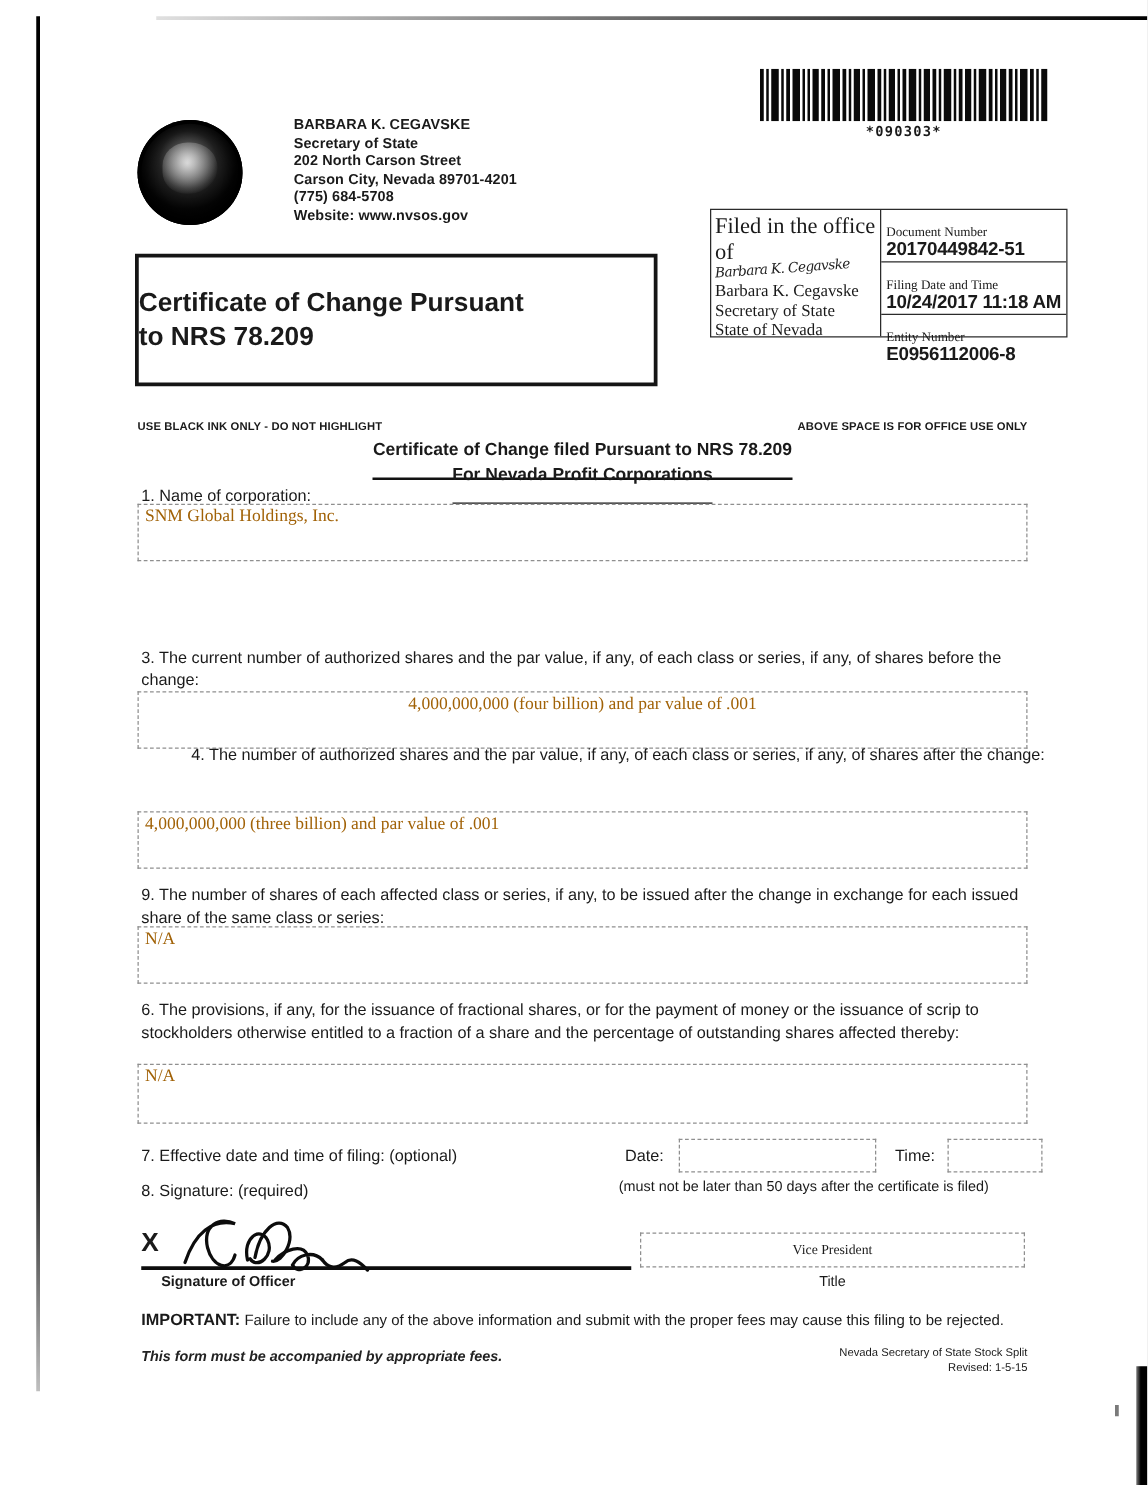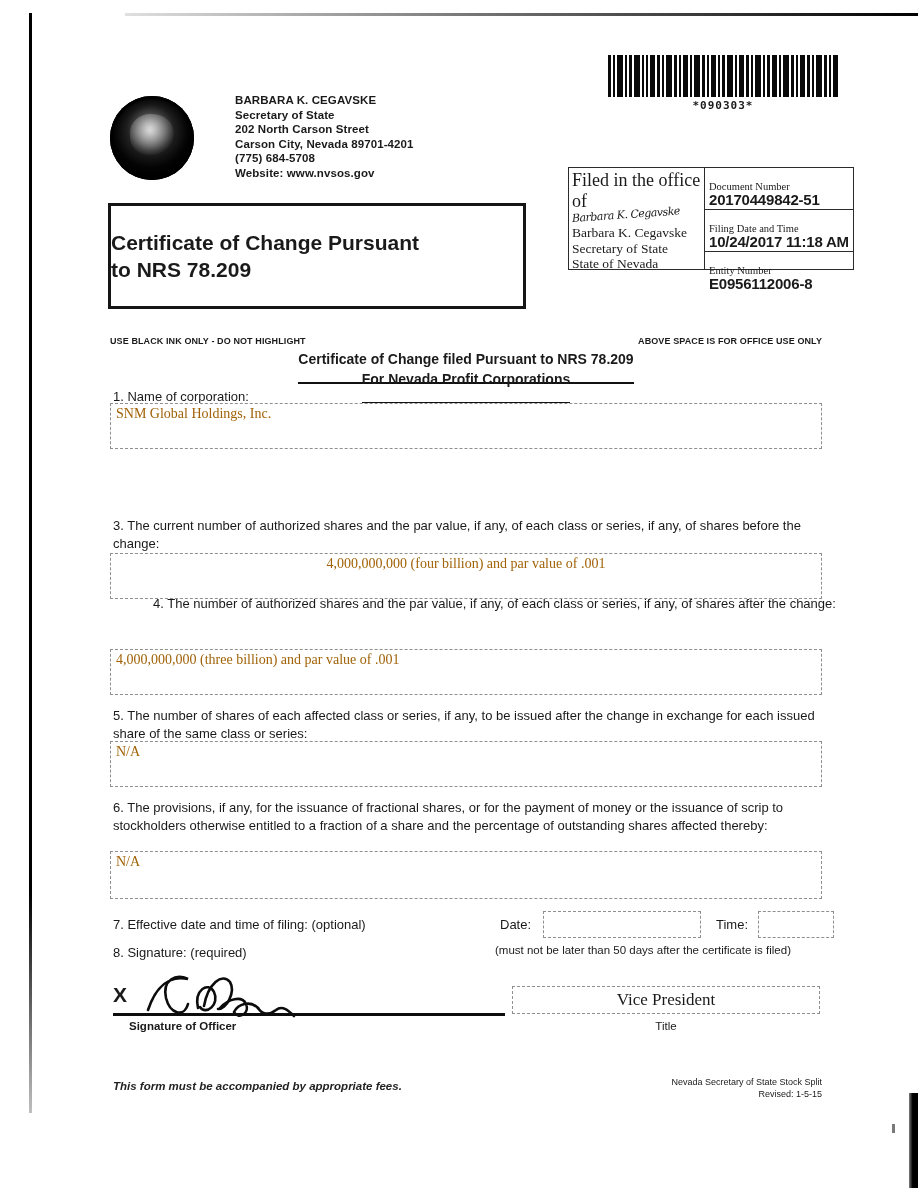--- a/index.html
+++ b/index.html
@@ -58,21 +58,21 @@
   .lbl{font-size:13px;line-height:17.5px;}
   
   .fbox{border:1px dashed #8f8f8f;background:#fff;box-sizing:border-box;
     font-family:"Liberation Serif",serif;font-size:14px;padding:2px 5px;color:#a16207;}
   .fbox.blank{padding:0;}
   
   .xmark{font-size:21px;font-weight:bold;}
   .sigline{background:#0d0d0d;}
   .sigcap{font-size:11.5px;font-weight:bold;}
   .vpbox{border:1px dashed #8f8f8f;display:flex;align-items:center;justify-content:center;
-    font-family:"Liberation Serif",serif;font-size:17px;box-sizing:border-box;}
+    font-family:"Liberation Serif",serif;font-size:11px;box-sizing:border-box;}
   .titlecap{font-size:11.5px;text-align:center;}
   .note{font-size:11.5px;text-align:center;}
   .important{font-size:12px;}
   .important b{font-size:13px;}
   .foot-left{font-size:11.5px;font-style:italic;font-weight:bold;color:#222;}
   .foot-right{font-size:9px;text-align:right;line-height:11.5px;}
 </style>
 </head>
 <body>
 
@@ -196,21 +196,21 @@
   <div class="abs lbl" style="left:113px;top:517px;width:706px;">3. The current number of authorized shares and the par value, if any, of each class or series, if any, of shares before the change:</div>
   <div class="abs fbox" style="left:110px;top:553px;width:712px;height:46px;text-align:center;">
     <span>4,000,000,000 (four billion) and par value of .001</span>
   </div>
 
   <div class="abs lbl" style="left:113px;top:595px;width:706px;margin-left:40px;">4. The number of authorized shares and the par value, if any, of each class or series, if any, of shares after the change:</div>
   <div class="abs fbox" style="left:110px;top:649px;width:712px;height:46px;">
     <span>4,000,000,000 (three billion) and par value of .001</span>
   </div>
 
-  <div class="abs lbl" style="left:113px;top:707px;width:706px;">5. The number of shares of each affected class or series, if any, to be issued after the change in exchange for each issued share of the same class or series:</div>
+  <div class="abs lbl" style="left:113px;top:707px;width:706px;">9. The number of shares of each affected class or series, if any, to be issued after the change in exchange for each issued share of the same class or series:</div>
   <div class="abs fbox" style="left:110px;top:741px;width:712px;height:46px;">
     <span>N/A</span>
   </div>
 
   <div class="abs lbl" style="left:113px;top:799px;width:712px;">6. The provisions, if any, for the issuance of fractional shares, or for the payment of money or the issuance of scrip to stockholders otherwise entitled to a fraction of a share and the percentage of outstanding shares affected thereby:</div>
   <div class="abs fbox" style="left:110px;top:851px;width:712px;height:48px;">
     <span>N/A</span>
   </div>
 
   <div class="abs lbl" style="left:113px;top:916px;">7. Effective date and time of filing: (optional)</div>
@@ -237,20 +237,23 @@
     </g>
   </svg>
   <div class="abs sigline" style="left:113px;top:1013px;width:392px;height:3px;"></div>
   <div class="abs sigcap" style="left:129px;top:1020px;">Signature of Officer</div>
 
   <div class="abs vpbox" style="left:512px;top:986px;width:308px;height:28px;">
     <span>Vice President</span>
   </div>
   <div class="abs titlecap" style="left:512px;top:1020px;width:308px;">Title</div>
 
+  <div class="abs important" style="left:113px;top:1048px;width:712px;">
+    <b>IMPORTANT:</b><span> Failure to include any of the above information and submit with the proper fees may cause this filing to be rejected.</span>
+  </div>
 
   <div class="abs foot-left" style="left:113px;top:1080px;">This form must be accompanied by appropriate fees.</div>
   <div class="abs foot-right" style="left:600px;top:1077px;width:222px;">
     <div>Nevada Secretary of State Stock Split</div>
     <div>Revised: 1-5-15</div>
   </div>
 
 </div>
 
 </body></html>

